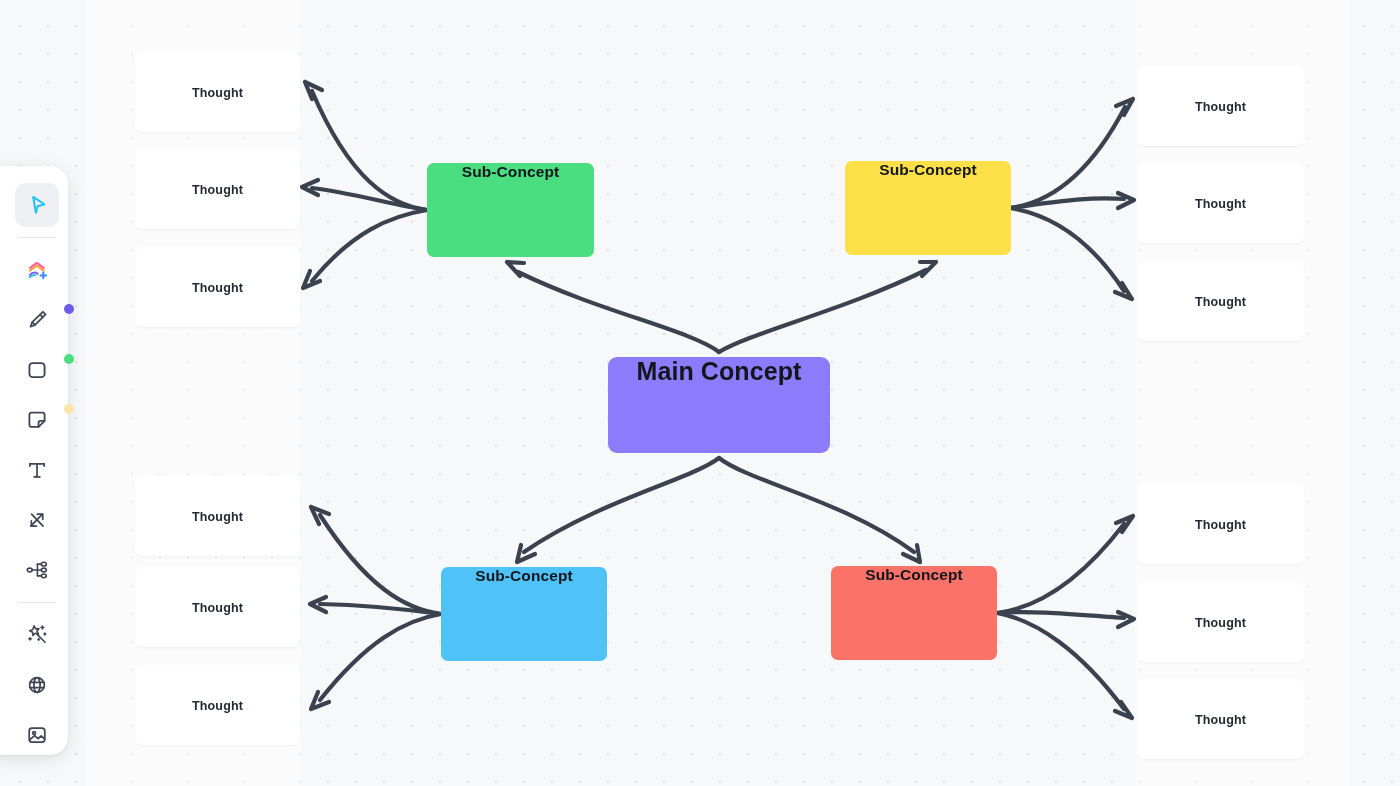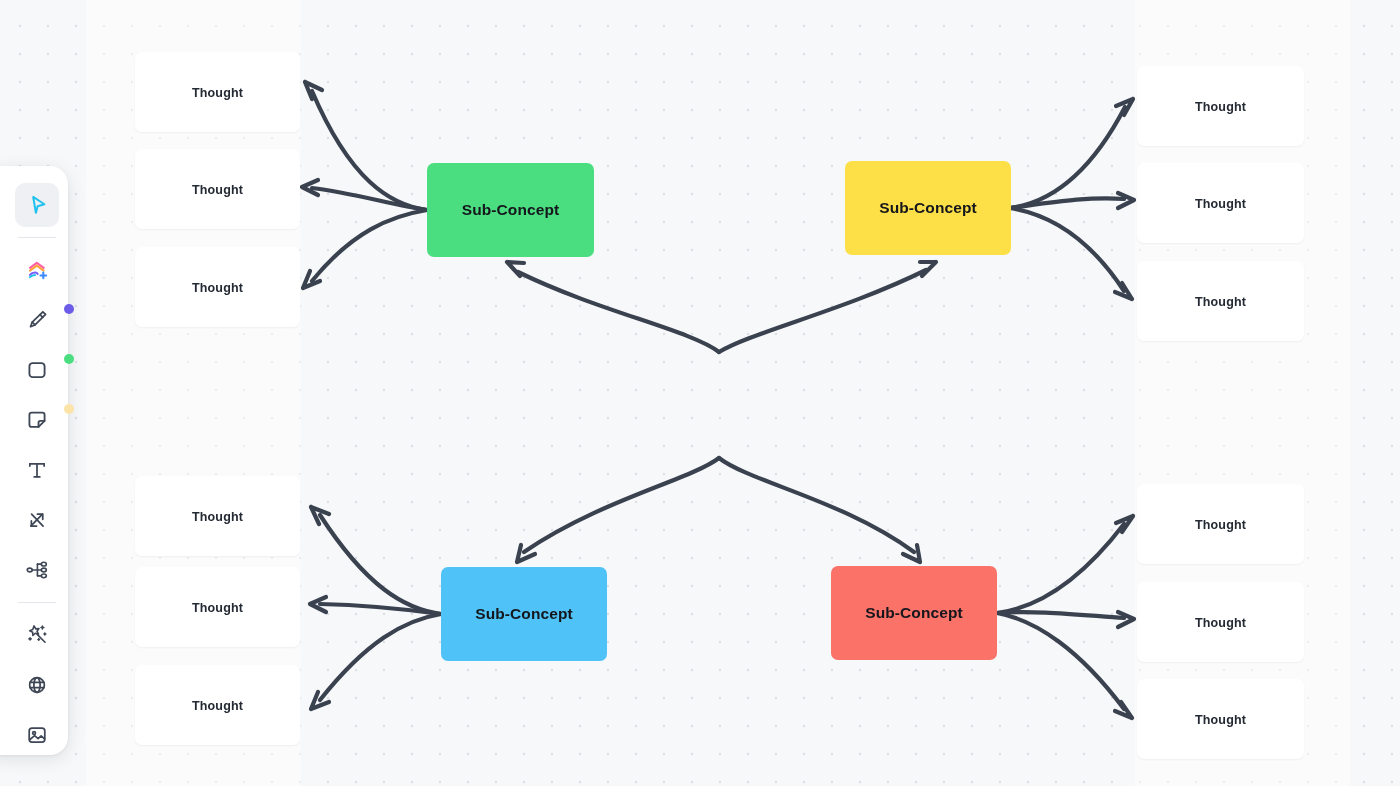--- a/index.html
+++ b/index.html
@@ -28,21 +28,21 @@
   }
 
   
   #wires { position:absolute; left:0; top:0; width:1400px; height:786px; pointer-events:none; }
   #wires path { fill:none; stroke:#3a4250; stroke-width:4.2; stroke-linecap:round; stroke-linejoin:round; }
   #wires .head { fill:none; stroke:#3a4250; stroke-width:4.2; stroke-linecap:round; stroke-linejoin:round; }
 
   
   .node {
     position:absolute;
-    display:flex; align-items:center; justify-content:center;
+    display:flex; justify-content:center;
     border-radius:7px;
     text-align:center;
   }
   .node.main {
     border-radius:9px;
     font-size:25px; font-weight:700; color:#14161c;
     letter-spacing:.1px;
   }
   .node.sub {
     font-size:15.5px; font-weight:700; color:#14161c;
@@ -196,20 +196,23 @@
   </div>
 
   <div class="node sub" style="left:441px; top:567px; width:166px; height:94px; background:#4fc3f7;">
     <span>Sub-Concept</span>
   </div>
 
   <div class="node sub" style="left:831px; top:566px; width:166px; height:94px; background:#fa7268;">
     <span>Sub-Concept</span>
   </div>
 
+  <div class="node main" style="left:608px; top:357px; width:222px; height:96px; background:#8c7bfa;">
+    <span>Main Concept</span>
+  </div>
 
   <div id="toolbar">
 
     <div class="tool active">
       <span>
         <svg width="26" height="26" viewBox="0 0 24 24" fill="none" stroke="#22c2ef" stroke-width="1.9" stroke-linecap="round" stroke-linejoin="round">
           <path d="M8.5 4.6 L18.8 11.3 L12.6 13.1 L11.0 19.2 Z"></path>
         </svg>
       </span>
     </div>

